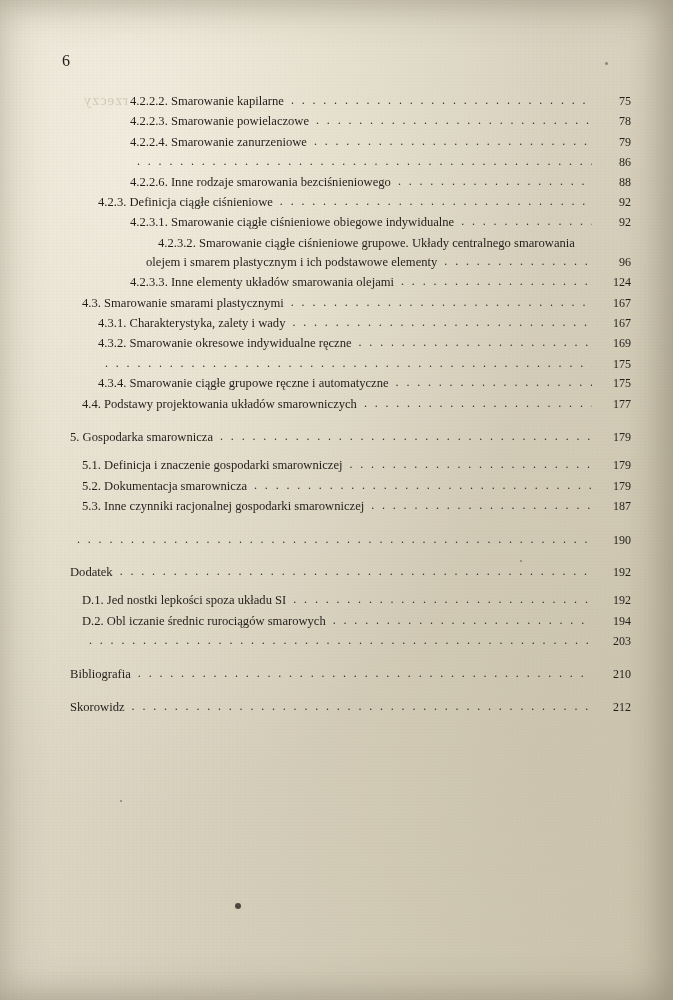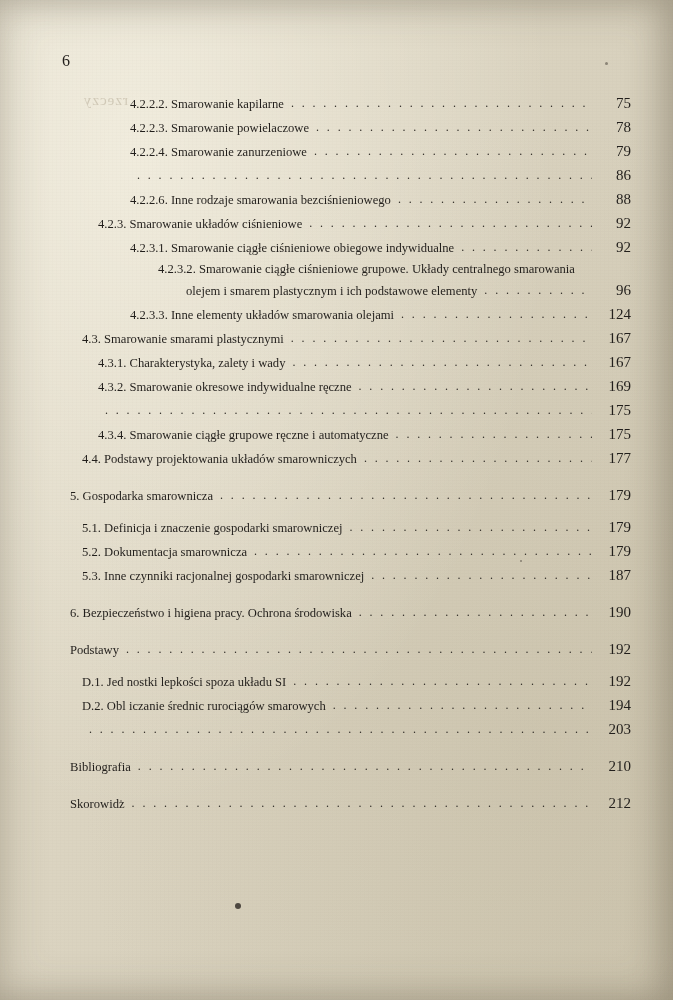--- a/index.html
+++ b/index.html
@@ -108,39 +108,38 @@
     color: #332f2a;
     font-size: 12px;
     letter-spacing: 2.4px;
     position: relative;
     bottom: 1px;
   }
   .row .pg {
     width: 34px;
     text-align: right;
     white-space: nowrap;
-    font-size: 15px;
+    font-size: 12px;
   }
 
   
   .row.wrap {
     display: block;
   }
   .row.wrap .wrap-inner {
     display: flex;
     align-items: baseline;
     margin-left: 28px;
   }
   .row.wrap .line2 {
     display: flex;
     align-items: baseline;
   }
   .row.wrap .line2 .label {
     white-space: nowrap;
-    margin-left: 40px;
   }
 
   .bold { font-weight: normal; }
   .gap-s { height: 8px; }
   .gap-m { height: 13px; }
   .ind-1 { padding-left: 8px; }
   .ind-2 { padding-left: 20px; }
   .ind-3 { padding-left: 36px; }
   .ind-5 { padding-left: 68px; }
 
@@ -191,21 +190,21 @@
         <div class="row ind-5">
           <span class="dots">. . . . . . . . . . . . . . . . . . . . . . . . . . . . . . . . . . . . . . . . . . . . . . . . . . . . . . . . . . . . . . . . . . . . . . . . . . . . . . . . . . . . . . . . . . . . . . . . . . . . . . . . . . . . . . . . . . . . . . . . </span>
           <span class="pg">86</span>
         </div>
         <div class="row ind-5">
           <span class="label">4.2.2.6.  Inne rodzaje smarowania bezciśnieniowego</span>
           <span class="dots">. . . . . . . . . . . . . . . . . . . . . . . . . . . . . . . . . . . . . . . . . . . . . . . . . . . . . . . . . . . . . . . . . . . . . . . . . . . . . . . . . . . . . . . . . . . . . . . . . . . . . . . . . . . . . . . . . . . . . . . . </span>
           <span class="pg">88</span>
         </div>
         <div class="row ind-3">
-          <span class="label">4.2.3.  Smarowanie układów ciśnieniowe</span>
+          <span class="label">4.2.3.  Definicja ciągłe ciśnieniowe</span>
           <span class="dots">. . . . . . . . . . . . . . . . . . . . . . . . . . . . . . . . . . . . . . . . . . . . . . . . . . . . . . . . . . . . . . . . . . . . . . . . . . . . . . . . . . . . . . . . . . . . . . . . . . . . . . . . . . . . . . . . . . . . . . . . </span>
           <span class="pg">92</span>
         </div>
         <div class="row ind-5">
           <span class="label">4.2.3.1.  Smarowanie ciągłe ciśnieniowe obiegowe indywidualne</span>
           <span class="dots">. . . . . . . . . . . . . . . . . . . . . . . . . . . . . . . . . . . . . . . . . . . . . . . . . . . . . . . . . . . . . . . . . . . . . . . . . . . . . . . . . . . . . . . . . . . . . . . . . . . . . . . . . . . . . . . . . . . . . . . . </span>
           <span class="pg">92</span>
         </div>
         <div class="row wrap ind-5">
           <div class="wrap-inner">
@@ -268,27 +267,26 @@
           <span class="dots">. . . . . . . . . . . . . . . . . . . . . . . . . . . . . . . . . . . . . . . . . . . . . . . . . . . . . . . . . . . . . . . . . . . . . . . . . . . . . . . . . . . . . . . . . . . . . . . . . . . . . . . . . . . . . . . . . . . . . . . . </span>
           <span class="pg">179</span>
         </div>
         <div class="row ind-2">
           <span class="label">5.3. Inne czynniki racjonalnej gospodarki smarowniczej</span>
           <span class="dots">. . . . . . . . . . . . . . . . . . . . . . . . . . . . . . . . . . . . . . . . . . . . . . . . . . . . . . . . . . . . . . . . . . . . . . . . . . . . . . . . . . . . . . . . . . . . . . . . . . . . . . . . . . . . . . . . . . . . . . . . </span>
           <span class="pg">187</span>
         </div>
         <div class="gap-m"></div>
         <div class="row ind-1 bold">
-          <span class="label">6.  Bezpieczeństwo i higiena pracy. Ochrona środowiska</span>
           <span class="dots">. . . . . . . . . . . . . . . . . . . . . . . . . . . . . . . . . . . . . . . . . . . . . . . . . . . . . . . . . . . . . . . . . . . . . . . . . . . . . . . . . . . . . . . . . . . . . . . . . . . . . . . . . . . . . . . . . . . . . . . . </span>
           <span class="pg">190</span>
         </div>
         <div class="gap-m"></div>
         <div class="row ind-1 bold">
-          <span class="label">Podstawy</span>
+          <span class="label">Dodatek</span>
           <span class="dots">. . . . . . . . . . . . . . . . . . . . . . . . . . . . . . . . . . . . . . . . . . . . . . . . . . . . . . . . . . . . . . . . . . . . . . . . . . . . . . . . . . . . . . . . . . . . . . . . . . . . . . . . . . . . . . . . . . . . . . . . </span>
           <span class="pg">192</span>
         </div>
         <div class="gap-s"></div>
         <div class="row ind-2 bold">
           <span class="label">D.1.  Jed nostki lepkości spoza układu SI</span>
           <span class="dots">. . . . . . . . . . . . . . . . . . . . . . . . . . . . . . . . . . . . . . . . . . . . . . . . . . . . . . . . . . . . . . . . . . . . . . . . . . . . . . . . . . . . . . . . . . . . . . . . . . . . . . . . . . . . . . . . . . . . . . . . </span>
           <span class="pg">192</span>
         </div>
         <div class="row ind-2 bold">

